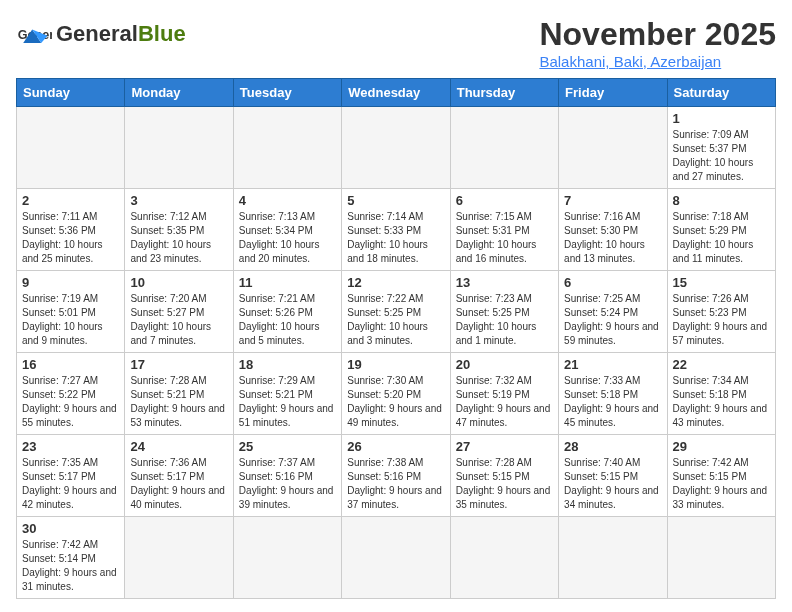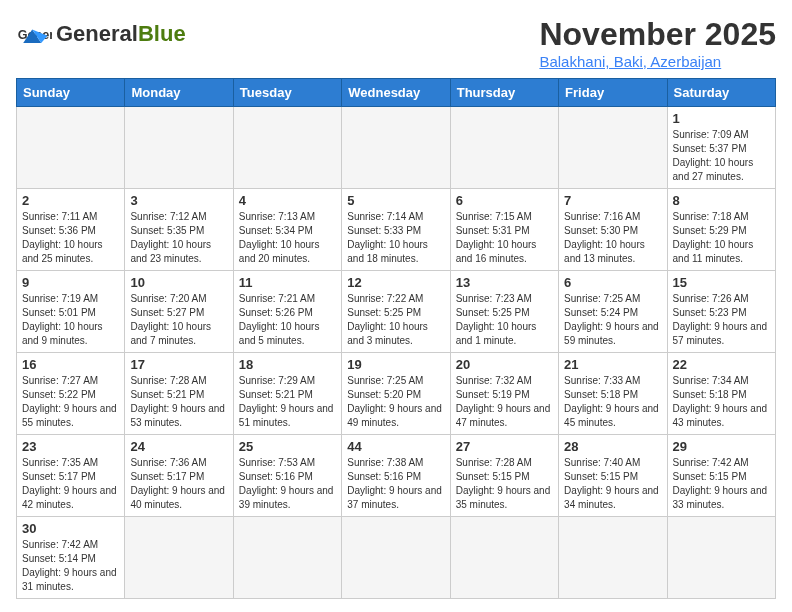--- a/index.html
+++ b/index.html
@@ -241,21 +241,21 @@
 Daylight: 9 hours and 53 minutes.</div>
         </td>
         <td>
           <span class="day-number">18</span>
           <div class="day-info">Sunrise: 7:29 AM
 Sunset: 5:21 PM
 Daylight: 9 hours and 51 minutes.</div>
         </td>
         <td>
           <span class="day-number">19</span>
-          <div class="day-info">Sunrise: 7:25 AM
+          <div class="day-info">Sunrise: 7:30 AM
 Sunset: 5:20 PM
 Daylight: 9 hours and 49 minutes.</div>
         </td>
         <td>
           <span class="day-number">20</span>
           <div class="day-info">Sunrise: 7:32 AM
 Sunset: 5:19 PM
 Daylight: 9 hours and 47 minutes.</div>
         </td>
         <td>
@@ -279,26 +279,26 @@
 Daylight: 9 hours and 42 minutes.</div>
         </td>
         <td>
           <span class="day-number">24</span>
           <div class="day-info">Sunrise: 7:36 AM
 Sunset: 5:17 PM
 Daylight: 9 hours and 40 minutes.</div>
         </td>
         <td>
           <span class="day-number">25</span>
-          <div class="day-info">Sunrise: 7:53 AM
+          <div class="day-info">Sunrise: 7:37 AM
 Sunset: 5:16 PM
 Daylight: 9 hours and 39 minutes.</div>
         </td>
         <td>
-          <span class="day-number">44</span>
+          <span class="day-number">26</span>
           <div class="day-info">Sunrise: 7:38 AM
 Sunset: 5:16 PM
 Daylight: 9 hours and 37 minutes.</div>
         </td>
         <td>
           <span class="day-number">27</span>
           <div class="day-info">Sunrise: 7:28 AM
 Sunset: 5:15 PM
 Daylight: 9 hours and 35 minutes.</div>
         </td>

